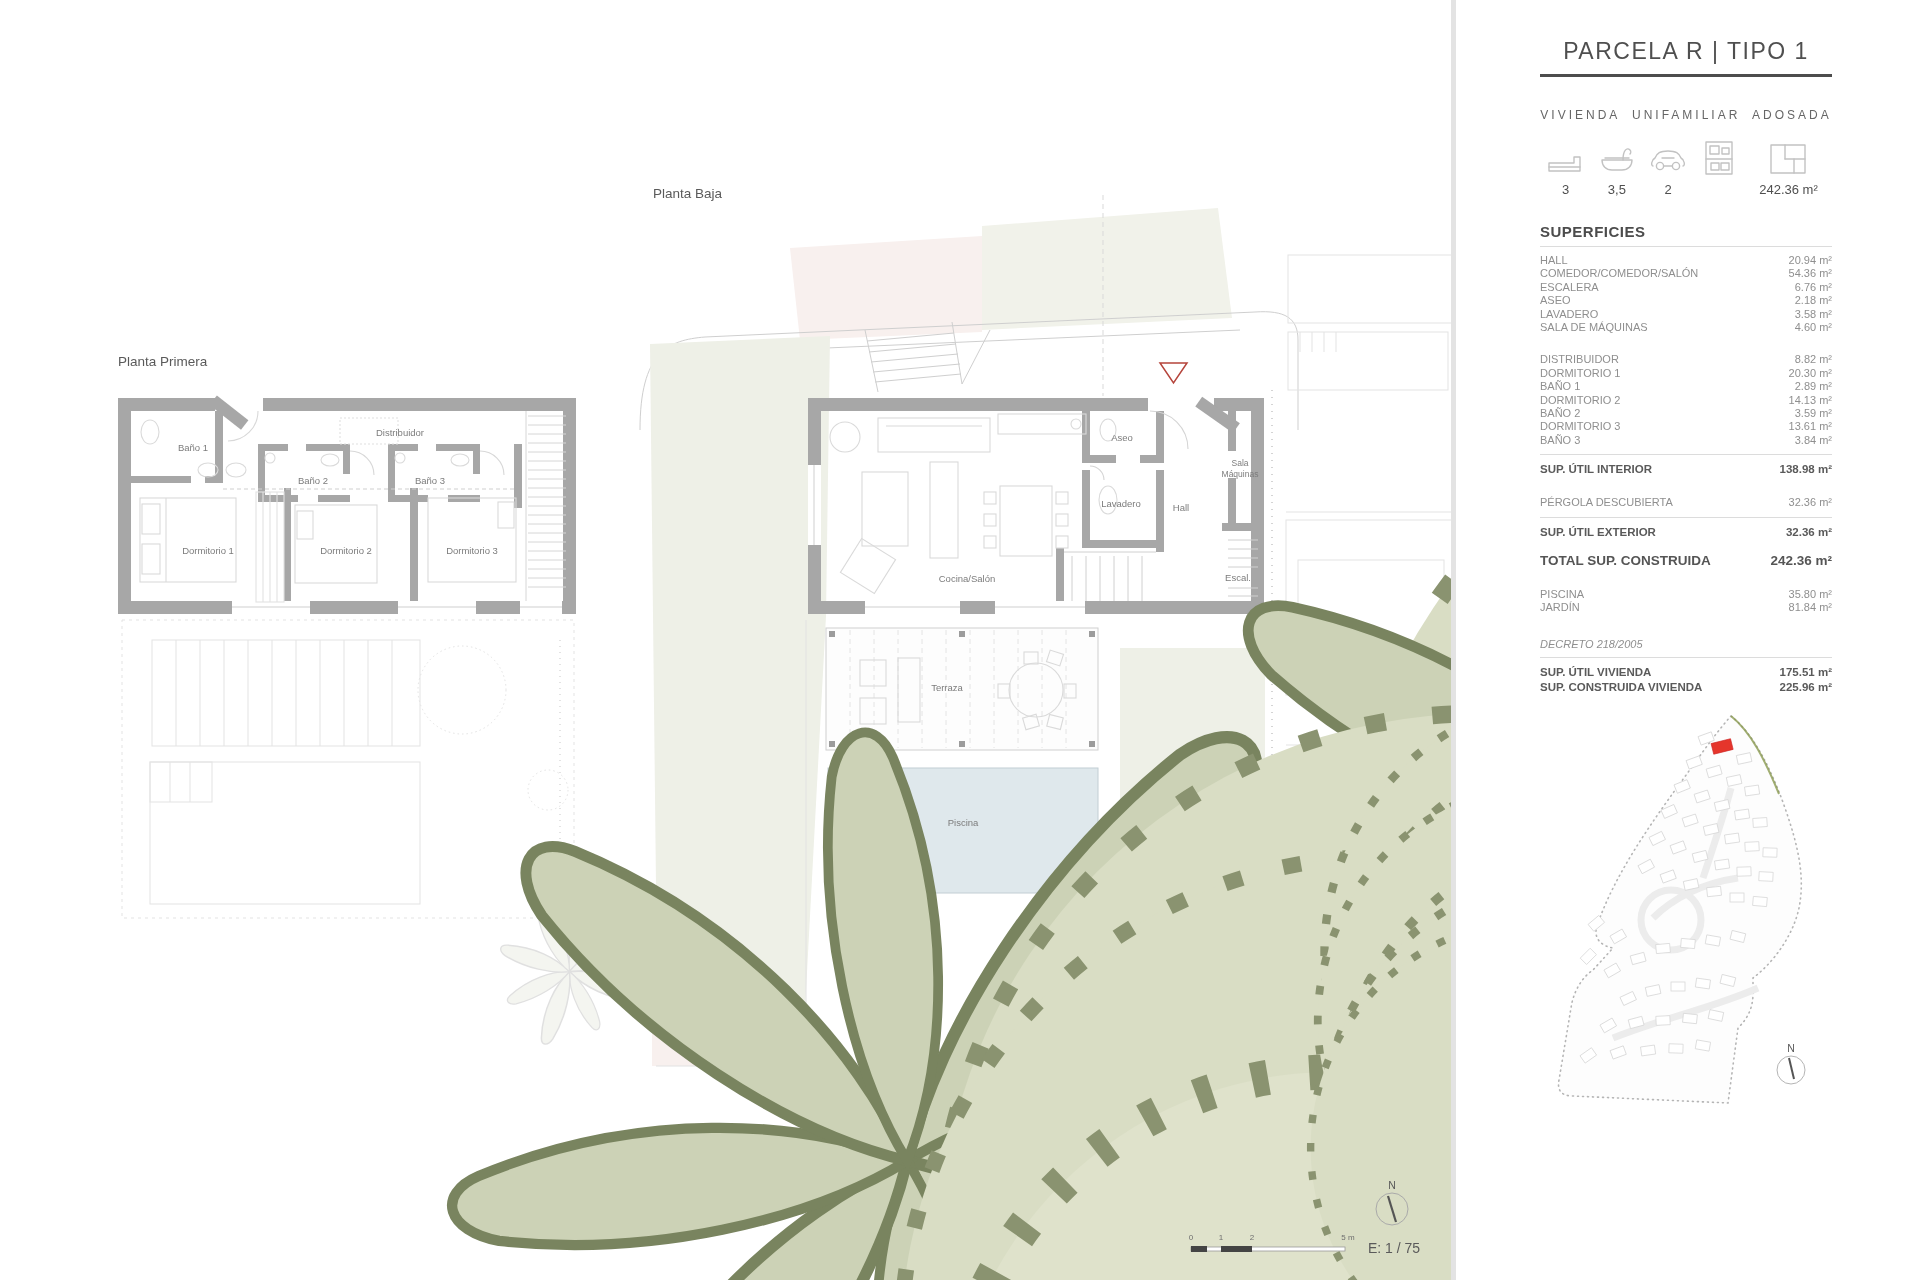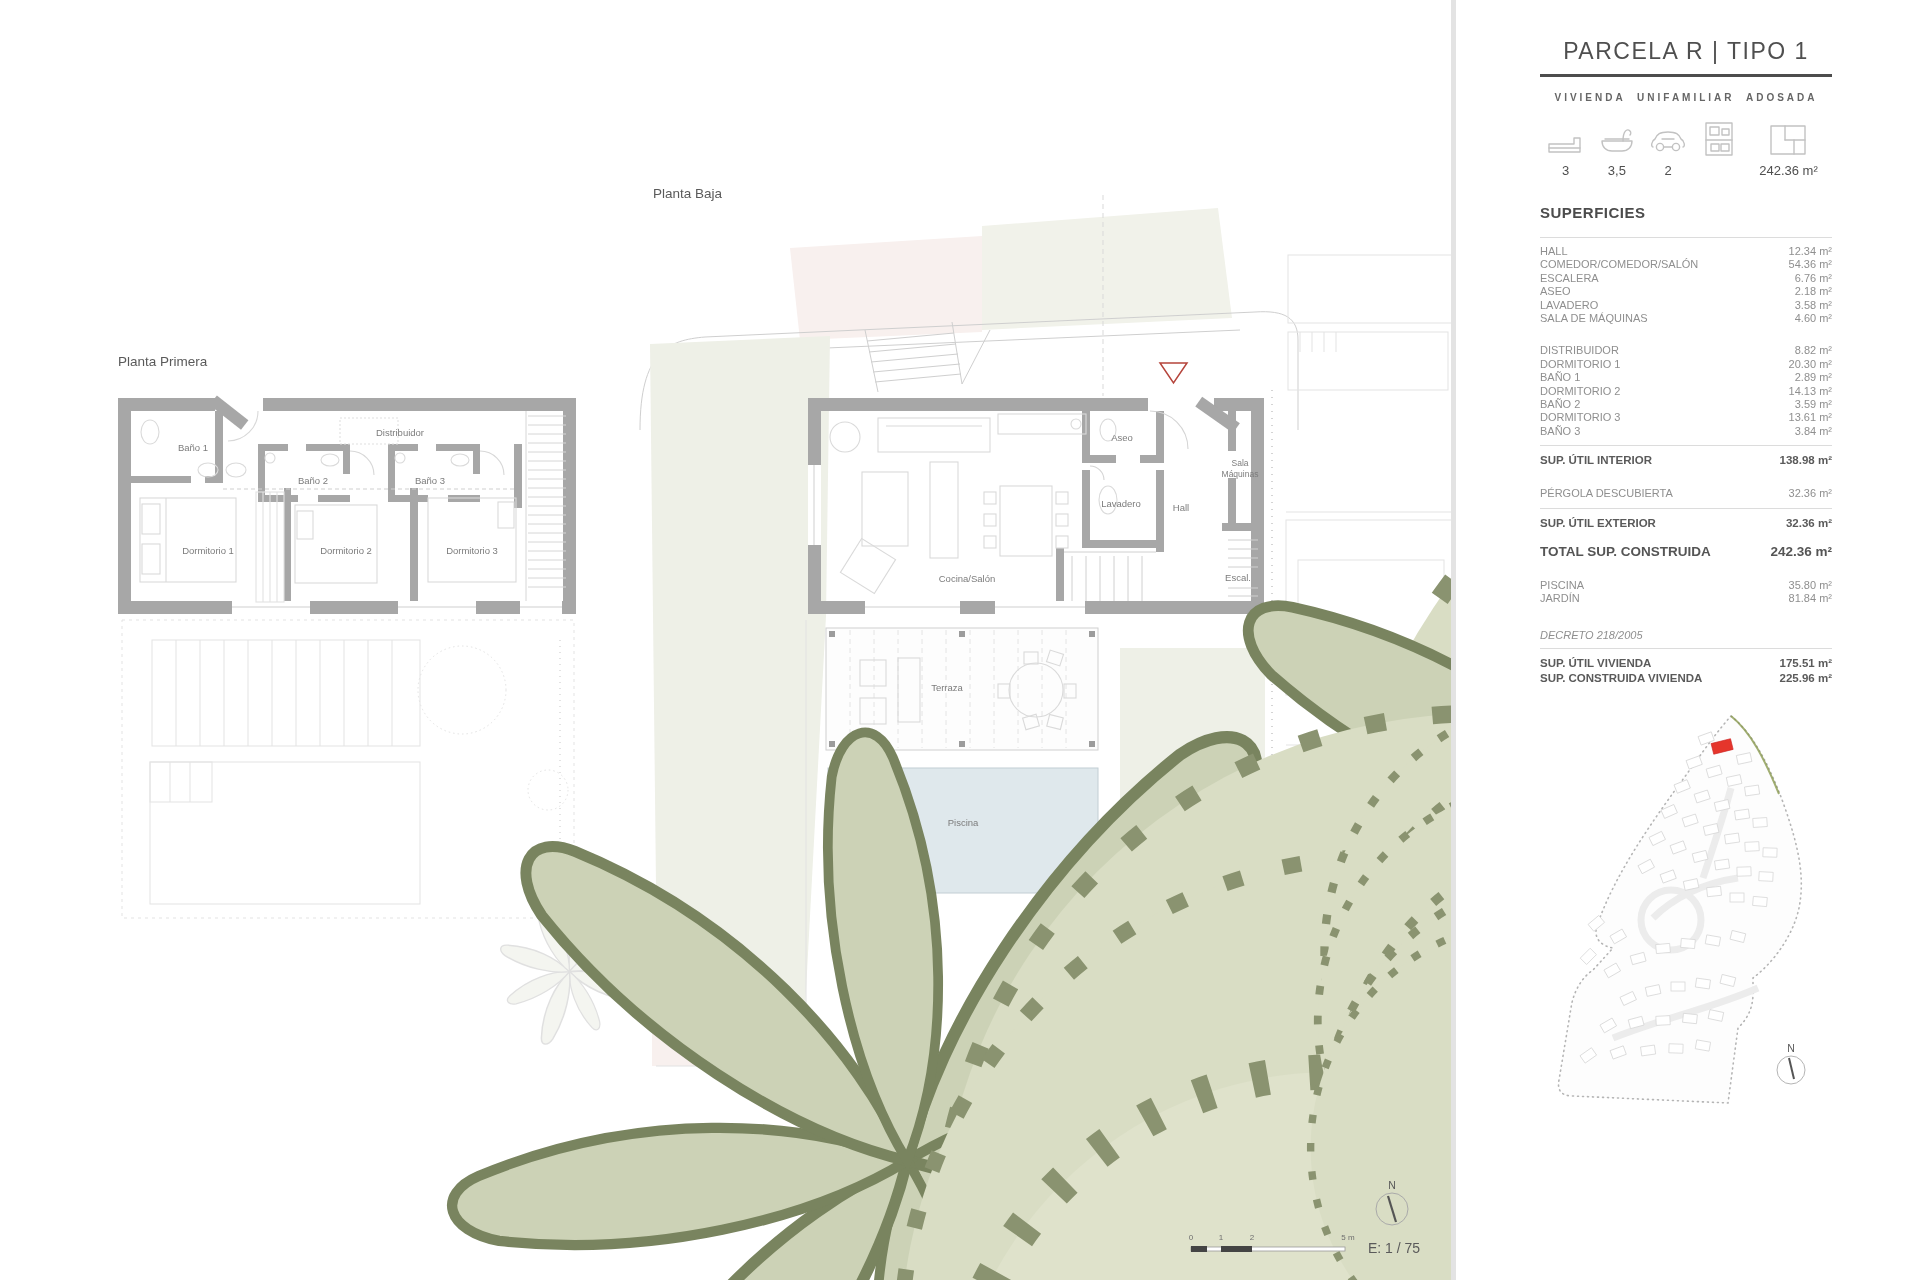--- a/index.html
+++ b/index.html
@@ -22,30 +22,30 @@
   .palm-green{fill:#ccd2b6;stroke:#79845f;stroke-width:1.4;}
   .palm-ghost{fill:#f4f5f0;stroke:#e0e0e0;stroke-width:1.2;}
 
   
   .divider{position:absolute;left:1451px;top:0;width:5px;height:1280px;background:#e3e3e3;}
 
   
   .sidebar{position:absolute;left:1540px;top:8px;width:292px;color:#8f8f8f;}
   .sb-title{margin-top:30px;text-align:center;font-size:23px;letter-spacing:1.5px;color:#4f4f4f;}
   .sb-rule{height:3px;background:#4d4d4d;margin-top:9px;}
-  .sb-sub{margin-top:15px;text-align:center;font-size:10px;letter-spacing:3px;word-spacing:6px;
-          color:#666;white-space:nowrap;font-weight:bold;}
+  .sb-sub{margin-top:31px;text-align:center;font-size:12px;letter-spacing:3px;word-spacing:6px;
+          color:#666;white-space:nowrap;}
   .features{display:flex;margin-top:18px;align-items:flex-end;}
   .feature{flex:1;text-align:center;}
   .feature.wide{flex:1.7;}
   .feature svg{display:block;margin:0 auto;stroke:#c2c2c2;fill:none;stroke-width:1.4;
                stroke-linecap:round;stroke-linejoin:round;}
   .feature .fval{display:block;margin-top:6px;font-size:13px;color:#4f4f4f;min-height:15px;}
   .sup-heading{margin-top:26px;font-weight:bold;font-size:15px;letter-spacing:.5px;color:#4c4c4c;
-               border-bottom:1px solid #dcdcdc;padding-bottom:16px;}
+               border-bottom:1px solid #dcdcdc;padding-bottom:6px;}
   .rows{margin-top:7px;}
   .row{display:flex;justify-content:space-between;font-size:11px;line-height:13.4px;}
   .row .val{white-space:nowrap;}
   .row.bold{color:#5a5a5a;font-weight:bold;font-size:11.5px;line-height:15px;align-items:center;}
   .row.total{color:#555;font-weight:bold;font-size:13.5px;line-height:17px;gap:44px;} .gap-m{height:12px;}
   .hr{border-top:1px solid #dcdcdc;margin:7px 0;}
   .note{font-style:italic;font-size:11px;color:#8f8f8f;margin:23px 0 4px;}
   .map-svg{position:absolute;left:1553px;top:708px;}
 </style>
 </head>
@@ -495,21 +495,21 @@
         <span class="fval">242.36 m²</span>
       </div>
     </div>
 
     <div class="sup-heading">SUPERFICIES</div>
 
     <div class="rows">
 
     <div class="row">
         <span class="lbl">HALL</span>
-        <span class="val">12.34 m²</span>
+        <span class="val">20.94 m²</span>
       </div>
         <div class="row">
         <span class="lbl">COMEDOR/COMEDOR/SALÓN</span>
         <span class="val">54.36 m²</span>
       </div>
         <div class="row">
         <span class="lbl">ESCALERA</span>
         <span class="val">6.76 m²</span>
       </div>
         <div class="row">

